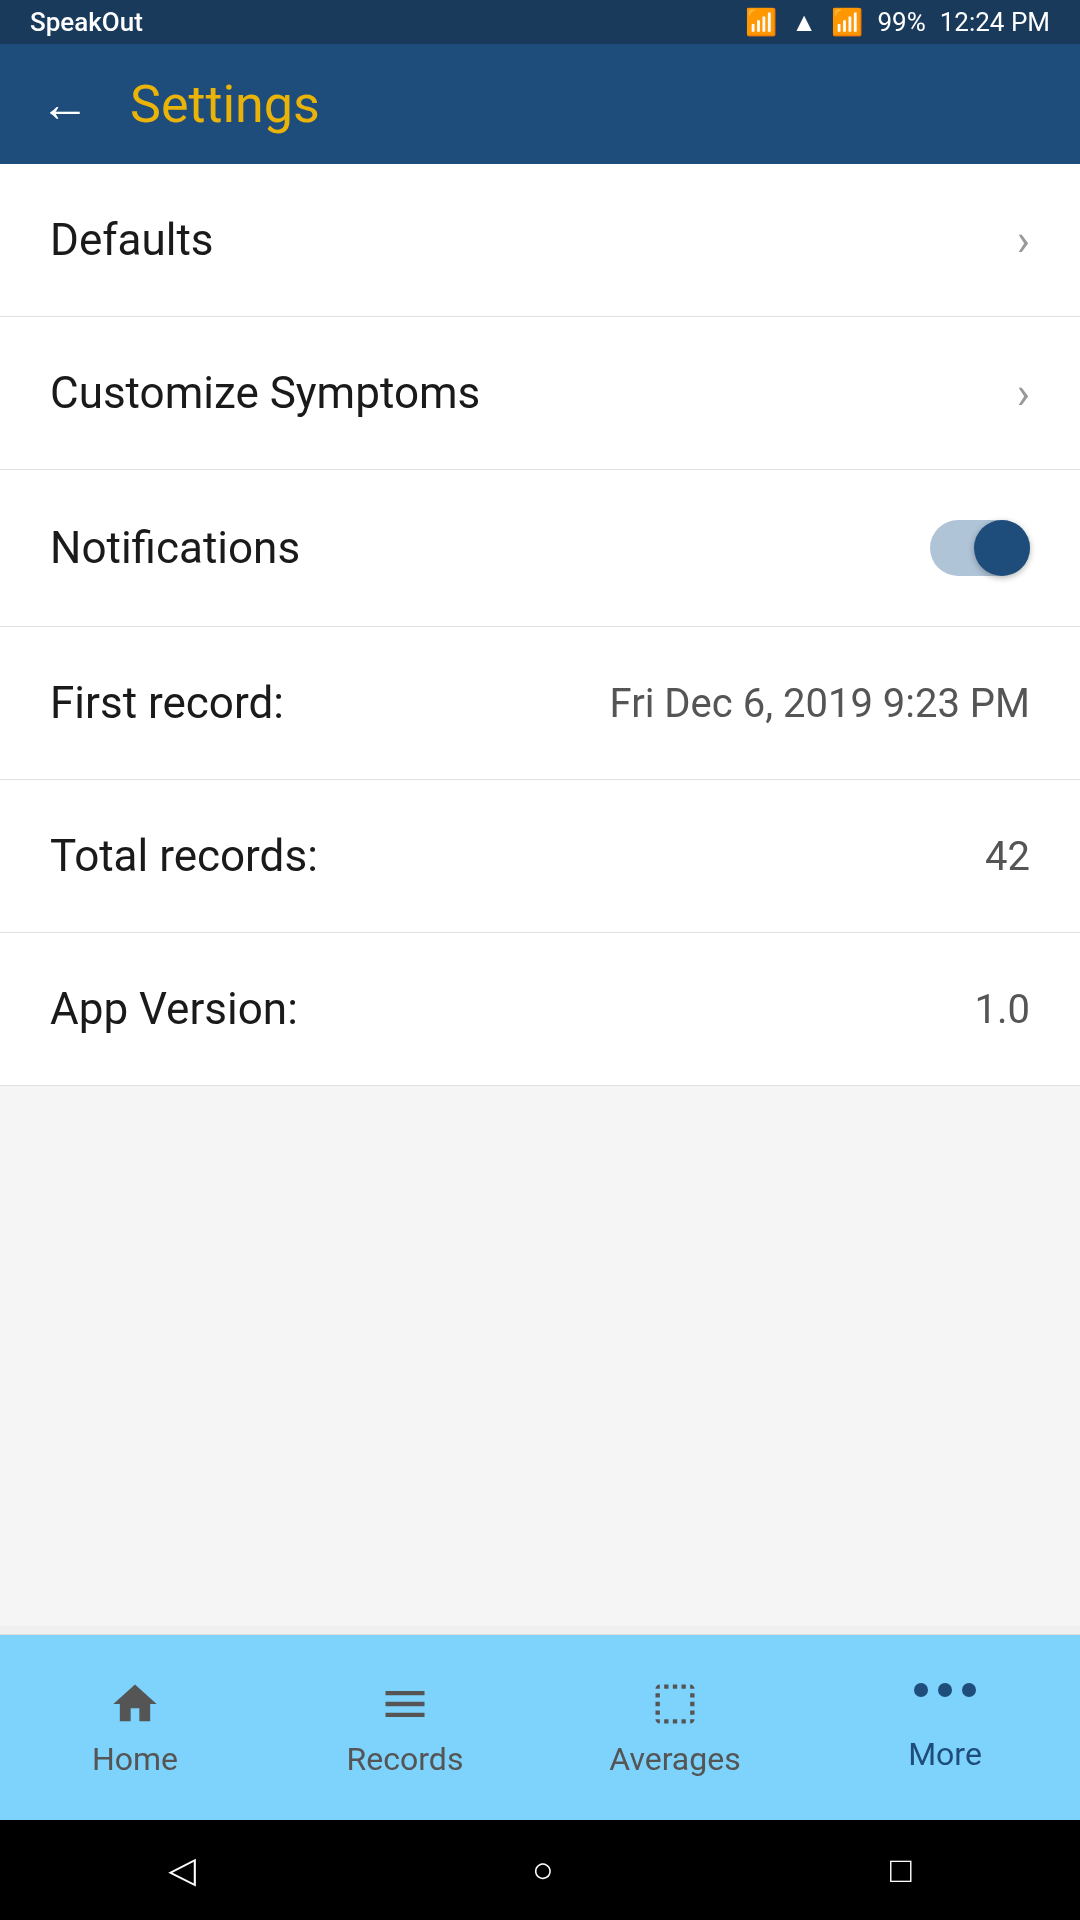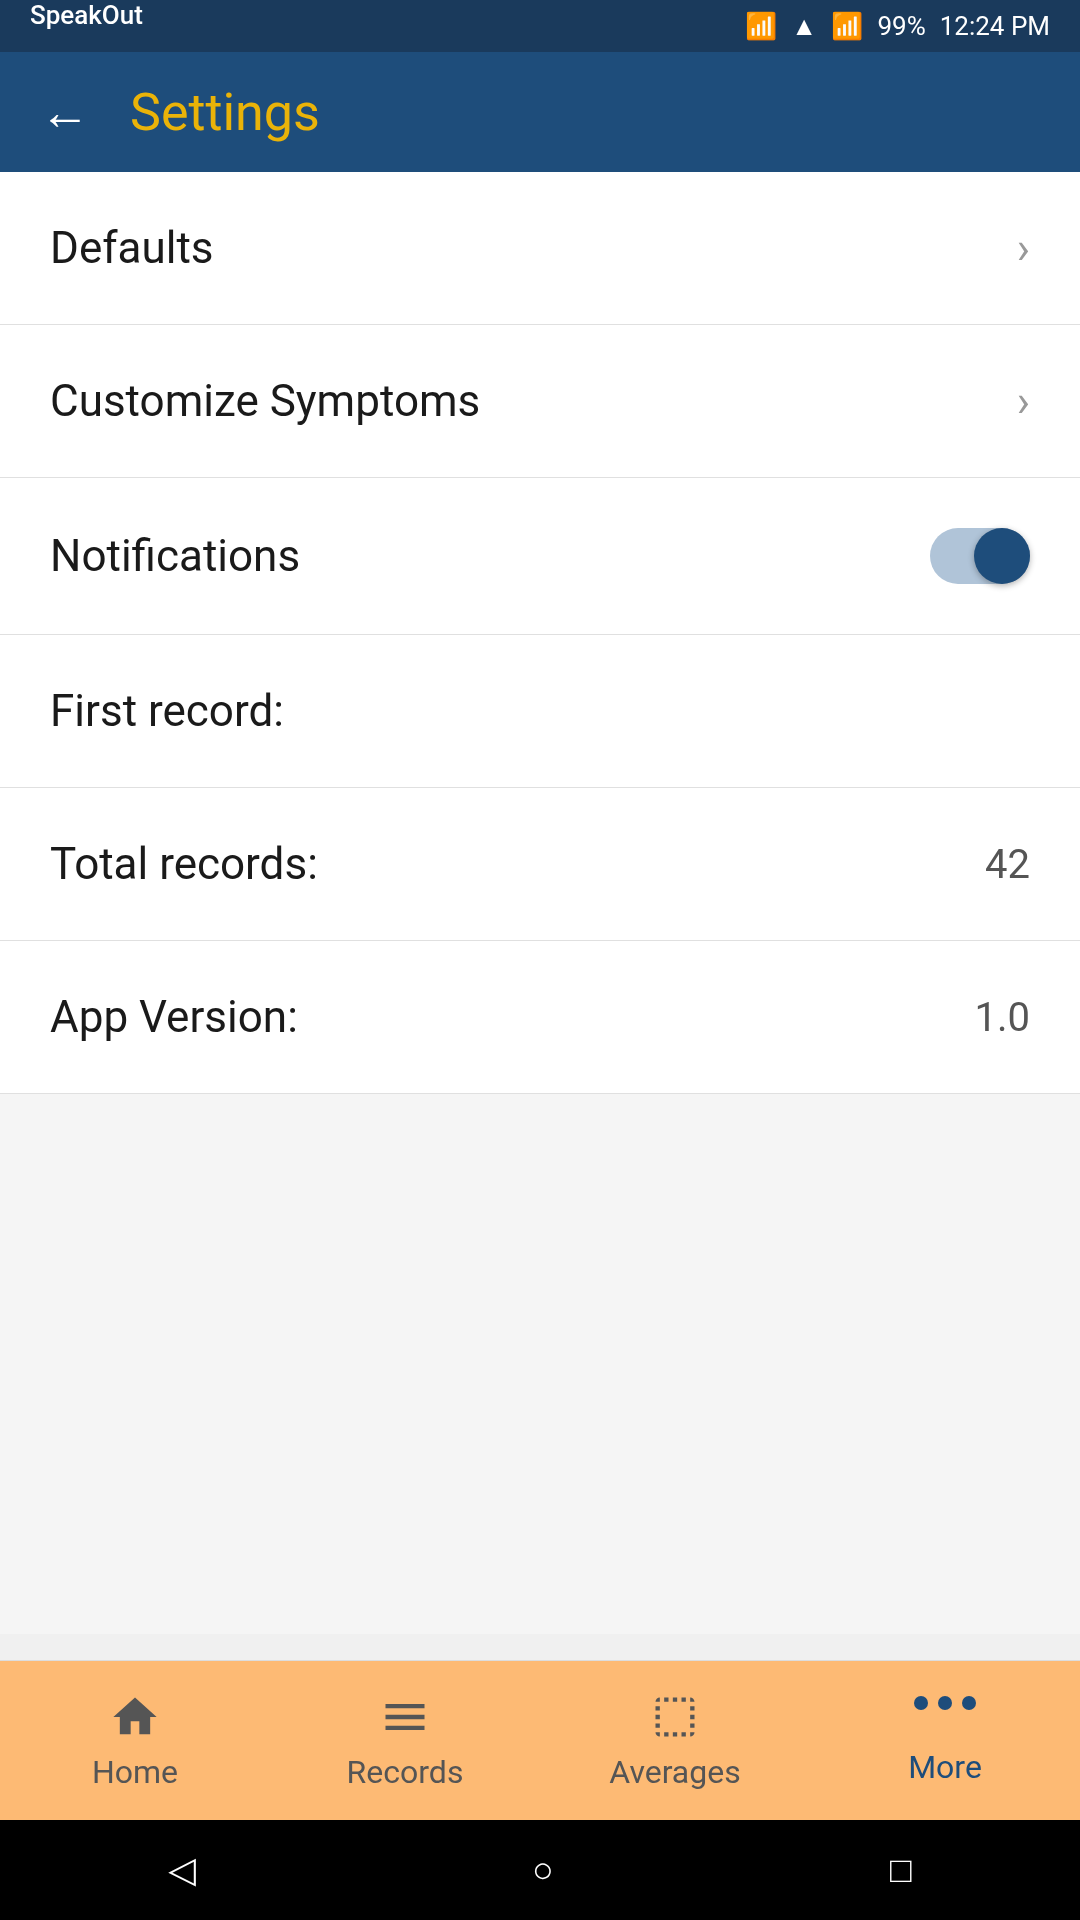--- a/index.html
+++ b/index.html
@@ -14,22 +14,23 @@
       height: 1920px;
       font-family: 'Roboto', Arial, sans-serif;
       background: #f0f0f0;
       overflow: hidden;
       position: relative;
     }
 
     
     .status-bar {
       background: #1a3a5c;
-      height: 52px;
-      display: flex;
+      height: 44px;
+      display: flex;
+      align-items: center;
       justify-content: space-between;
       padding: 0 30px;
       color: white;
       font-size: 26px;
     }
 
     .status-bar-left {
       font-size: 26px;
       font-weight: 500;
     }
@@ -131,22 +132,22 @@
       background: #f5f5f5;
       height: 540px;
     }
 
     
     .bottom-nav {
       position: absolute;
       bottom: 100px;
       left: 0;
       right: 0;
-      height: 160px;
-      background: #fdba74;
+      height: 186px;
+      background: #7dd3fc;
       border-top: 1px solid #ddd;
       display: flex;
       align-items: center;
       justify-content: flex-start;
     }
 
     .nav-item {
       display: flex;
       flex-direction: column;
       align-items: center;
@@ -232,20 +233,21 @@
     <span class="settings-item-label">Notifications</span>
     <div class="toggle-container">
       <div class="toggle-track on">
         <div class="toggle-thumb"></div>
       </div>
     </div>
   </div>
 
   <div class="settings-item">
     <span class="settings-item-label">First record:</span>
+    <span class="settings-item-value">Fri Dec 6, 2019 9:23 PM</span>
   </div>
 
   <div class="settings-item">
     <span class="settings-item-label">Total records:</span>
     <span class="settings-item-value">42</span>
   </div>
 
   <div class="settings-item">
     <span class="settings-item-label">App Version:</span>
     <span class="settings-item-value">1.0</span>

